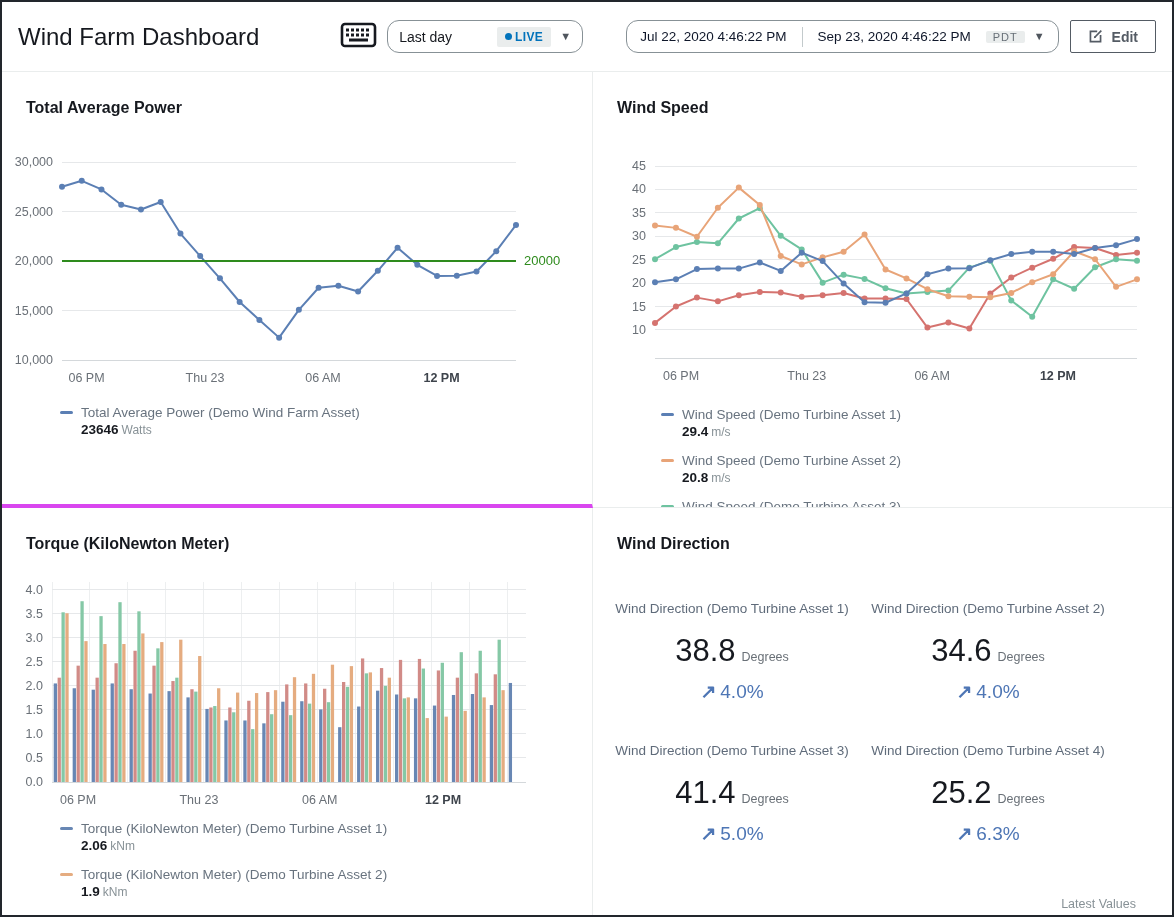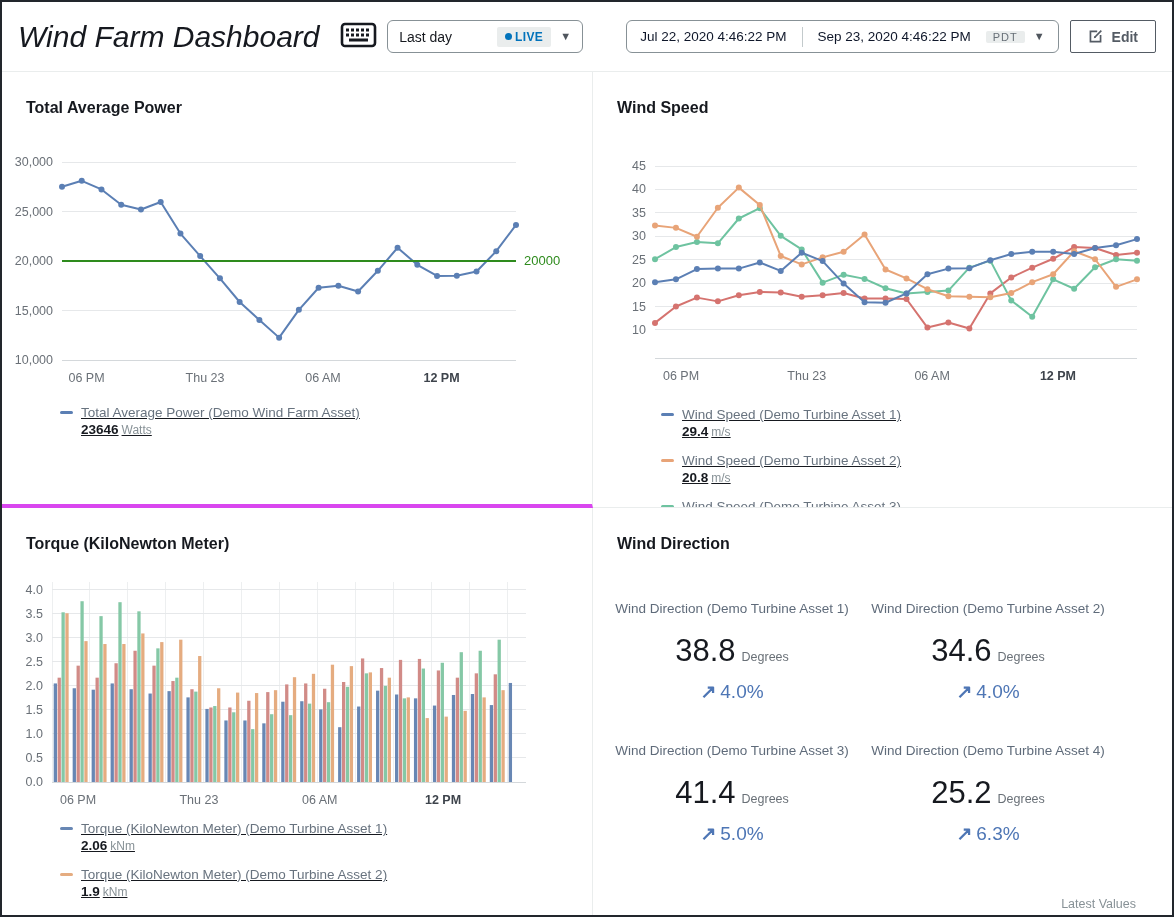--- a/index.html
+++ b/index.html
@@ -11,26 +11,26 @@
     font-family:"Liberation Sans", sans-serif;
     color:#16191f;
     overflow:hidden;
   }
   
   .header {
     height:70px; border-bottom:1px solid #eaeded;
     display:flex; align-items:center; justify-content:space-between;
     padding:0 16px;
   }
-  .page-title { font-size:30px; color:#16191f; font-weight:400;font-style:italic; }
+  .page-title { font-size:24px; color:#16191f; font-weight:400; }
   .controls { display:flex; align-items:center; }
   .kbd-btn { background:none; border:none; padding:0; margin-right:10px; cursor:pointer; display:flex; align-items:center; }
   .selectbox {
     display:flex; align-items:center;
-    border:1px solid #879196; border-radius:6px;
+    border:1px solid #879196; border-radius:12px;
     height:33px; padding:0 11px; background:#fff; cursor:pointer;
   }
   .interval-select { width:196px; justify-content:space-between; }
   .interval-label { font-size:14px; color:#16191f; }
   .live-badge {
     background:#eaeded; border-radius:2px; padding:3px 8px;
     display:flex; align-items:center; gap:3px;
     font-size:12px; font-weight:bold; color:#0273bb; letter-spacing:.4px;
   }
   .live-dot { width:7px; height:7px; border-radius:50%; background:#0273bb; }
@@ -54,21 +54,21 @@
   .p-tl { border-right:1px solid #eaeded; border-bottom:4px solid #d946ef; }
   .p-tr { border-bottom:1px solid #eaeded; }
   .p-bl { border-right:1px solid #eaeded; }
   .panel-title { margin:26px 0 0 24px; font-size:16px; line-height:20px; font-weight:bold; color:#16191f; }
   svg.chart { display:block; margin:30px 0 0 4px; }
   svg.chart text { font-family:"Liberation Sans", sans-serif; }
   .p-bl svg.chart { margin-top:14px; }
   
   .legend { margin:8px 0 0 58px; }
   .p-bl .legend { margin-top:2px; }
-  .legend-entry { margin-bottom:11px;text-decoration:underline; }
+  .legend-entry { margin-bottom:11px; }
   .legend-line1 { display:flex; align-items:center; gap:8px; font-size:13.5px; line-height:17px; color:#68737f; }
   .legend-dash { width:13px; height:3px; border-radius:2px; flex:none; }
   .legend-line2 { margin-left:21px; font-size:13.5px; line-height:17px; font-weight:bold; color:#16191f; }
   .legend-unit { font-weight:normal; font-size:12px; color:#879196; margin-left:3px; }
   
   .kpi-grid {
     display:grid; grid-template-columns:250px 250px; column-gap:6px; row-gap:38px;
     margin:45px 0 0 14px; text-align:center;
   }
   .kpi-label { font-size:13.5px; line-height:1.55; color:#5f6b7a; padding:0 4px; }

